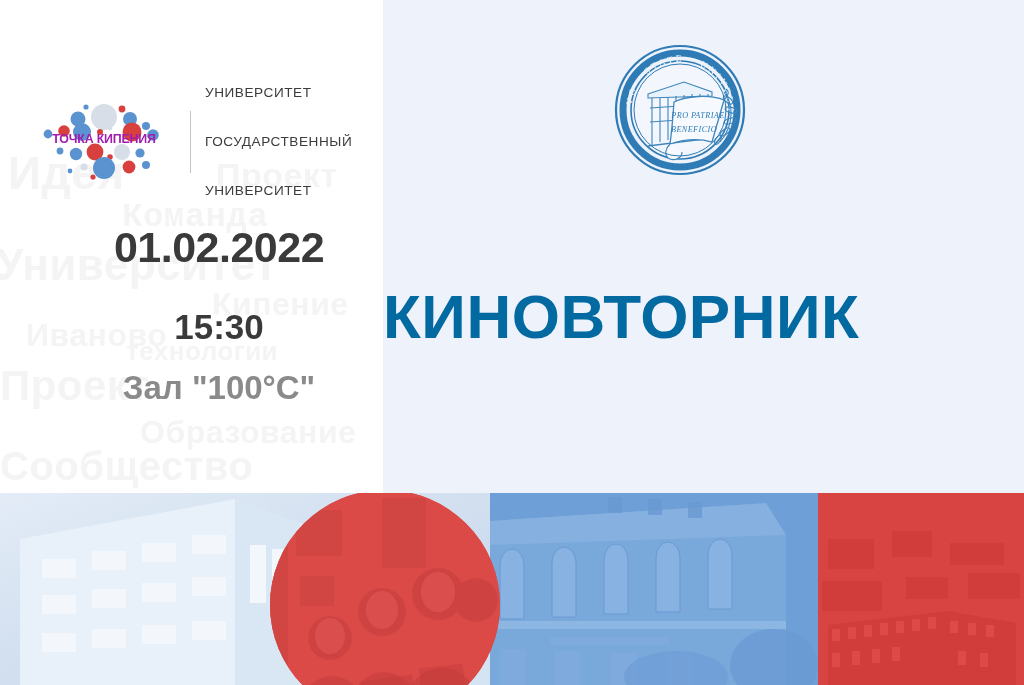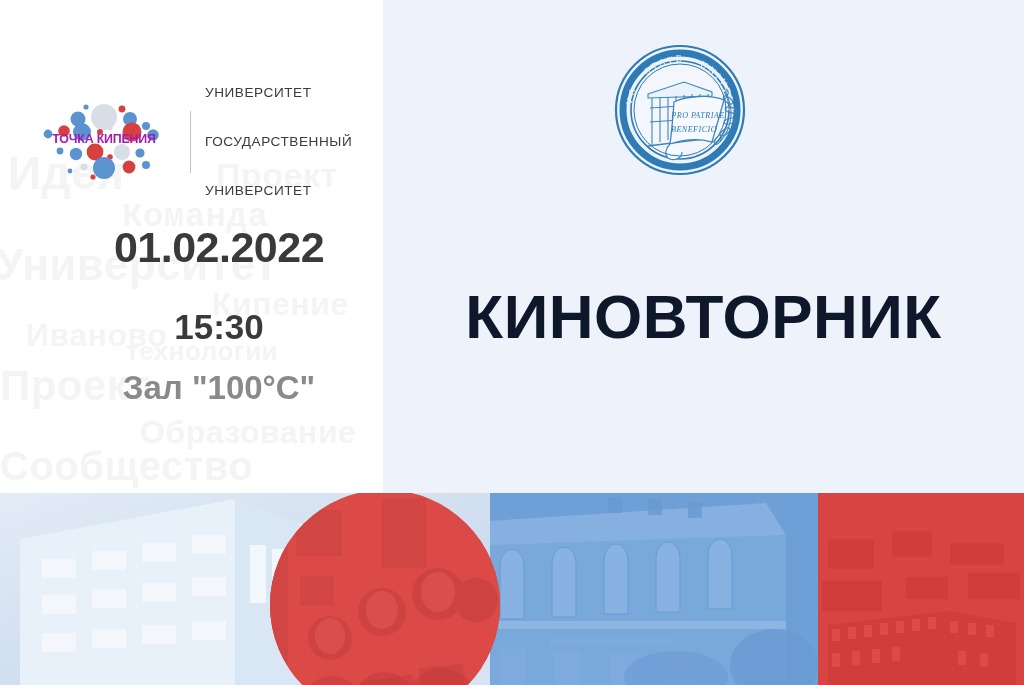--- a/index.html
+++ b/index.html
@@ -38,22 +38,22 @@
   .seal{position:absolute;left:612px;top:42px;width:136px;height:136px;}
 
   
   .event-info{position:absolute;left:0;top:226px;width:438px;text-align:center;}
   .ev-date{font-size:43px;font-weight:700;color:#3A3A3A;letter-spacing:-0.5px;line-height:1;}
   .ev-time{font-size:35px;font-weight:700;color:#3A3A3A;margin-top:40px;line-height:1;}
   .ev-hall{font-size:33px;font-weight:700;color:#8A8A8A;margin-top:27px;line-height:1;}
 
   
   .main-title{
-    position:absolute;left:383px;top:286px;width:641px;text-align:center;
-    font-size:62px;font-weight:700;color:#0f172a;letter-spacing:0.5px;line-height:1;
+    position:absolute;left:383px;top:286px;width:641px;text-align:left;
+    font-size:62px;font-weight:700;color:#0369a1;letter-spacing:0.5px;line-height:1;
   }
 
   
   .strip{position:absolute;left:0;top:493px;width:1024px;height:192px;overflow:hidden;}
   .ph{position:absolute;top:0;height:192px;overflow:hidden;}
   .ph-1{left:0;width:490px;background:linear-gradient(160deg,#E3ECF7 0%,#D3E0F0 45%,#C2D6EB 100%);}
   .ph-2{left:490px;width:328px;background:linear-gradient(150deg,#7BA8DC 0%,#6E9FD6 50%,#6B9BD2 100%);}
   .ph-3{left:818px;width:206px;background:linear-gradient(160deg,#E04B49 0%,#D84442 55%,#CE3C3B 100%);}
 </style>
 </head>

